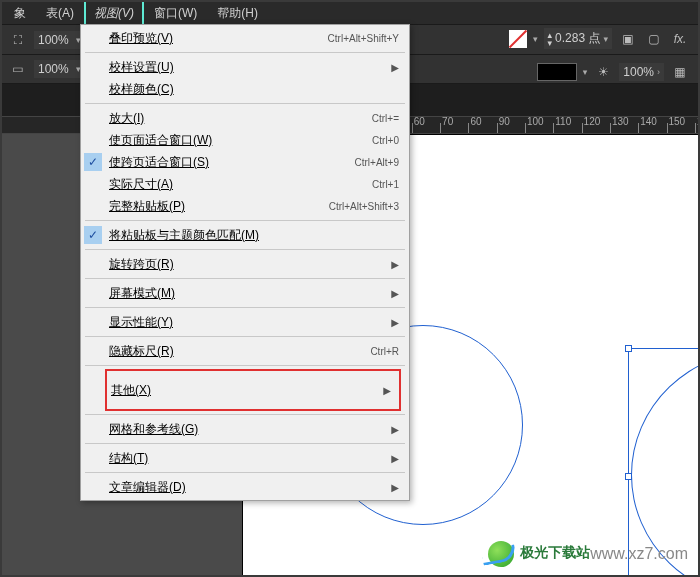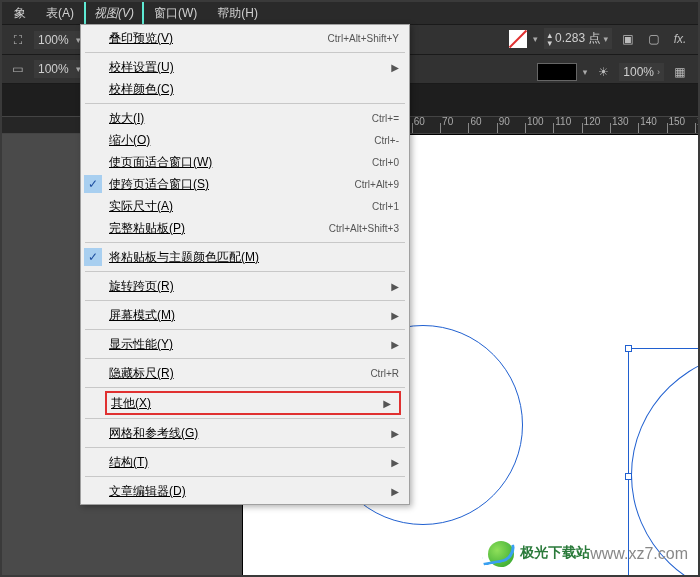--- a/index.html
+++ b/index.html
@@ -186,21 +186,21 @@
     left: 3px; top: 2px;
     width: 18px; height: 18px;
     background: #a8cff0;
     display: flex; align-items: center; justify-content: center;
     color: #2050a0;
   }
   .menu-highlighted {
     border: 2px solid #e03030;
     margin: 0 8px 0 24px;
     padding: 0 8px 0 4px;
-    height: 24px;
+    height: 42px;
   }
 
   
   .watermark {
     position: absolute;
     right: 10px; bottom: 8px;
     display: flex; align-items: center; gap: 6px;
     color: #2a7a3a;
     font-size: 14px;
     z-index: 50;
@@ -375,24 +375,20 @@
     </div>
     <div class="menu-item">
       <span class="menu-label">校样颜色(C)</span>
     </div>
     <div class="menu-sep"></div>
     <div class="menu-item">
       <span class="menu-label">放大(I)</span>
       <span class="menu-shortcut">Ctrl+=</span>
     </div>
     <div class="menu-item">
-      <span class="menu-label">缩小(O)</span>
-      <span class="menu-shortcut">Ctrl+-</span>
-    </div>
-    <div class="menu-item">
       <span class="menu-label">使页面适合窗口(W)</span>
       <span class="menu-shortcut">Ctrl+0</span>
     </div>
     <div class="menu-item">
       <div class="menu-check">✓</div>
       <span class="menu-label">使跨页适合窗口(S)</span>
       <span class="menu-shortcut">Ctrl+Alt+9</span>
     </div>
     <div class="menu-item">
       <span class="menu-label">实际尺寸(A)</span>

